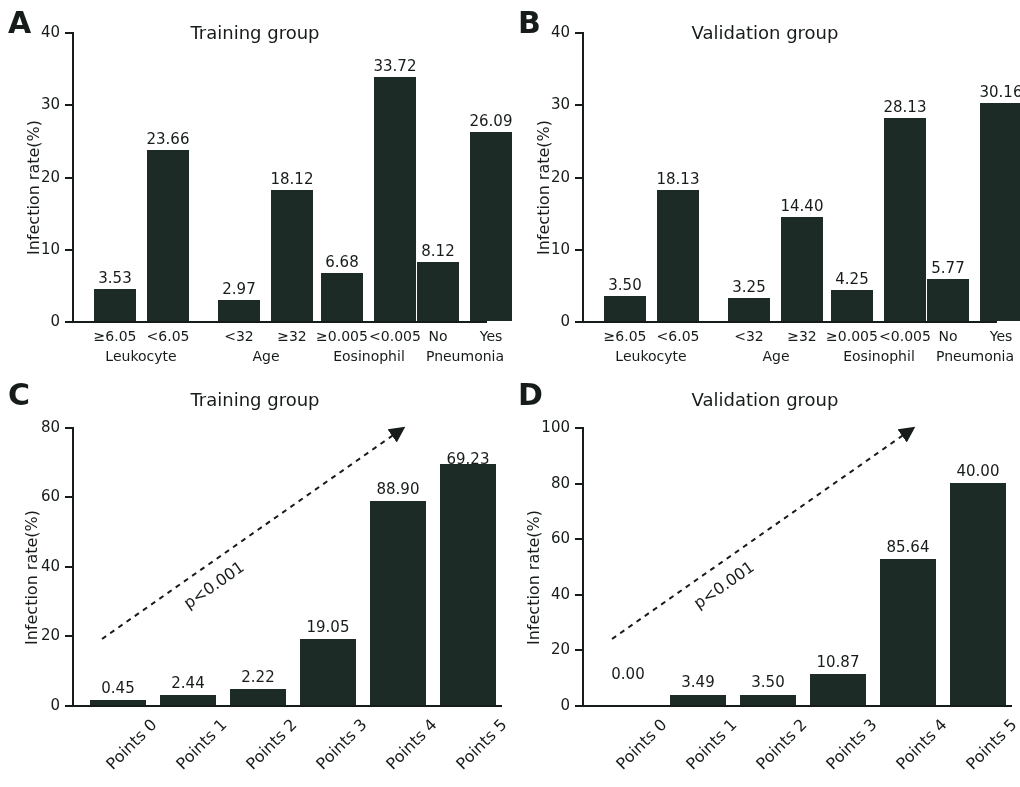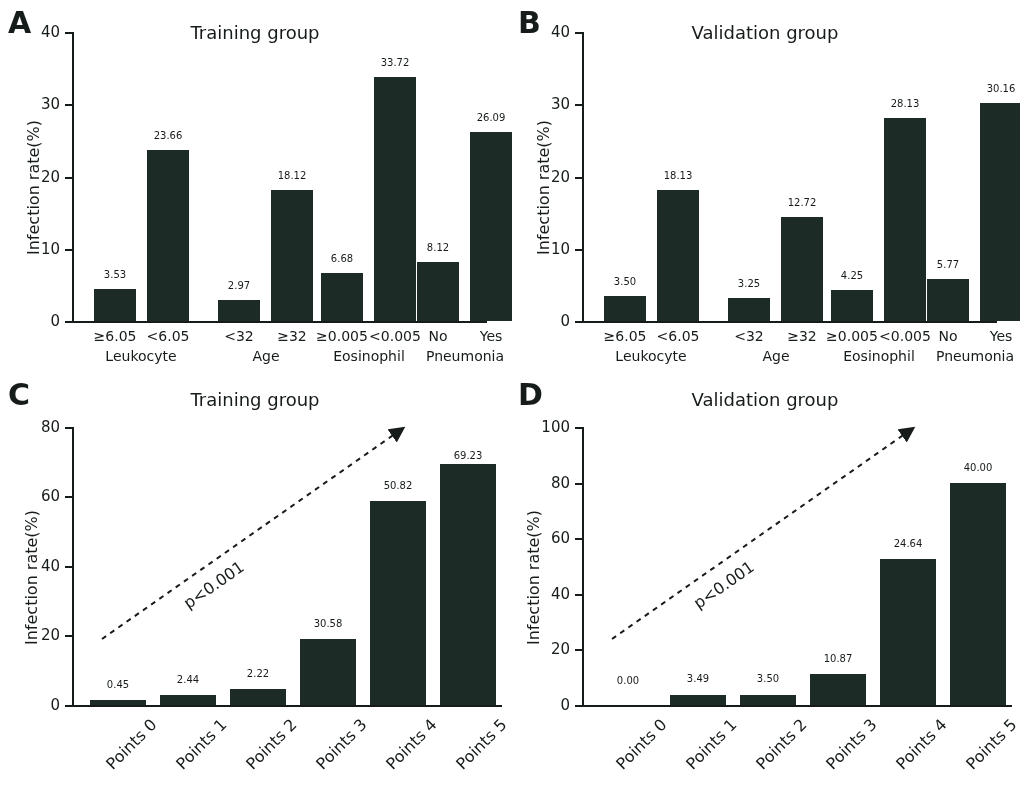--- a/index.html
+++ b/index.html
@@ -65,21 +65,21 @@
     color: #161c1a;
     text-align: right;
     white-space: nowrap;
   }
   .bar {
     position: absolute;
     background: #1d2b26;
   }
   .bar-value {
     position: absolute;
-    font-size: 10px;
+    font-size: 15px;
     color: #161c1a;
     text-align: center;
     white-space: nowrap;
   }
   .xtick-label {
     position: absolute;
     font-size: 14px;
     color: #161c1a;
     text-align: center;
     white-space: nowrap;
@@ -198,21 +198,21 @@
       <div class="bar" style="left:22px; top:264px; width:42px; height:25px;"></div>
       <div class="bar-value" style="left:13px; top:244px; width:60px;">3.50</div>
 
       <div class="bar" style="left:75px; top:158px; width:42px; height:131px;"></div>
       <div class="bar-value" style="left:66px; top:138px; width:60px;">18.13</div>
 
       <div class="bar" style="left:146px; top:266px; width:42px; height:23px;"></div>
       <div class="bar-value" style="left:137px; top:246px; width:60px;text-align:center;">3.25</div>
 
       <div class="bar" style="left:199px; top:185px; width:42px; height:104px;"></div>
-      <div class="bar-value" style="left:190px; top:165px; width:60px;">12.72</div>
+      <div class="bar-value" style="left:190px; top:165px; width:60px;">14.40</div>
 
       <div class="bar" style="left:249px; top:258px; width:42px; height:31px;"></div>
       <div class="bar-value" style="left:240px; top:238px; width:60px;">4.25</div>
 
       <div class="bar" style="left:302px; top:86px; width:42px; height:203px;"></div>
       <div class="bar-value" style="left:293px; top:66px; width:60px;">28.13</div>
 
       <div class="bar" style="left:345px; top:247px; width:42px; height:42px;"></div>
       <div class="bar-value" style="left:336px; top:227px; width:60px;">5.77</div>
 
@@ -256,24 +256,24 @@
       <div class="bar" style="left:18px; top:273px; width:56px; height:5px;"></div>
       <div class="bar-value" style="left:16px; top:252px; width:60px;">0.45</div>
 
       <div class="bar" style="left:88px; top:268px; width:56px; height:10px;"></div>
       <div class="bar-value" style="left:86px; top:247px; width:60px;">2.44</div>
 
       <div class="bar" style="left:158px; top:262px; width:56px; height:16px;"></div>
       <div class="bar-value" style="left:156px; top:241px; width:60px;">2.22</div>
 
       <div class="bar" style="left:228px; top:212px; width:56px; height:66px;"></div>
-      <div class="bar-value" style="left:226px; top:191px; width:60px;">30.58</div>
+      <div class="bar-value" style="left:226px; top:191px; width:60px;">19.05</div>
 
       <div class="bar" style="left:298px; top:74px; width:56px; height:204px;"></div>
-      <div class="bar-value" style="left:296px; top:53px; width:60px;">50.82</div>
+      <div class="bar-value" style="left:296px; top:53px; width:60px;">88.90</div>
 
       <div class="bar" style="left:368px; top:37px; width:56px; height:241px;"></div>
       <div class="bar-value" style="left:366px; top:23px; width:60px;">69.23</div>
 
       <svg class="arrow" style="left:0px; top:-40px; width:440px; height:290px;" viewBox="0 0 440 290">
         <defs>
           <marker id="arrowC" markerWidth="9" markerHeight="9" refX="6" refY="4" orient="auto">
             <path d="M0,0 L8,4 L0,8 z" fill="#161c1a"></path>
           </marker>
         </defs>
@@ -304,33 +304,33 @@
       <div class="tick" style="left:-7px; top:222px;"></div>
       <div class="tick" style="left:-7px; top:278px;"></div>
       <div class="ytick-label" style="left:-52px; top:-9px; width:40px;">100</div>
       <div class="ytick-label" style="left:-52px; top:47px; width:40px;">80</div>
       <div class="ytick-label" style="left:-52px; top:102px; width:40px;">60</div>
       <div class="ytick-label" style="left:-52px; top:158px; width:40px;">40</div>
       <div class="ytick-label" style="left:-52px; top:213px; width:40px;">20</div>
       <div class="ytick-label" style="left:-52px; top:269px; width:40px;">0</div>
 
       <div class="bar" style="left:18px; top:278px; width:56px; height:0px;"></div>
-      <div class="bar-value" style="left:16px; top:248px; width:60px;">0.00</div>
+      <div class="bar-value" style="left:16px; top:238px; width:60px;">0.00</div>
 
       <div class="bar" style="left:88px; top:268px; width:56px; height:10px;"></div>
       <div class="bar-value" style="left:86px; top:246px; width:60px;">3.49</div>
 
       <div class="bar" style="left:158px; top:268px; width:56px; height:10px;"></div>
       <div class="bar-value" style="left:156px; top:246px; width:60px;">3.50</div>
 
       <div class="bar" style="left:228px; top:247px; width:56px; height:31px;"></div>
       <div class="bar-value" style="left:226px; top:226px; width:60px;">10.87</div>
 
       <div class="bar" style="left:298px; top:132px; width:56px; height:146px;"></div>
-      <div class="bar-value" style="left:296px; top:111px; width:60px;">24.64</div>
+      <div class="bar-value" style="left:296px; top:111px; width:60px;">85.64</div>
 
       <div class="bar" style="left:368px; top:56px; width:56px; height:222px;"></div>
       <div class="bar-value" style="left:366px; top:35px; width:60px;">40.00</div>
 
       <svg class="arrow" style="left:0px; top:-40px; width:440px; height:290px;" viewBox="0 0 440 290">
         <defs>
           <marker id="arrowD" markerWidth="9" markerHeight="9" refX="6" refY="4" orient="auto">
             <path d="M0,0 L8,4 L0,8 z" fill="#161c1a"></path>
           </marker>
         </defs>

